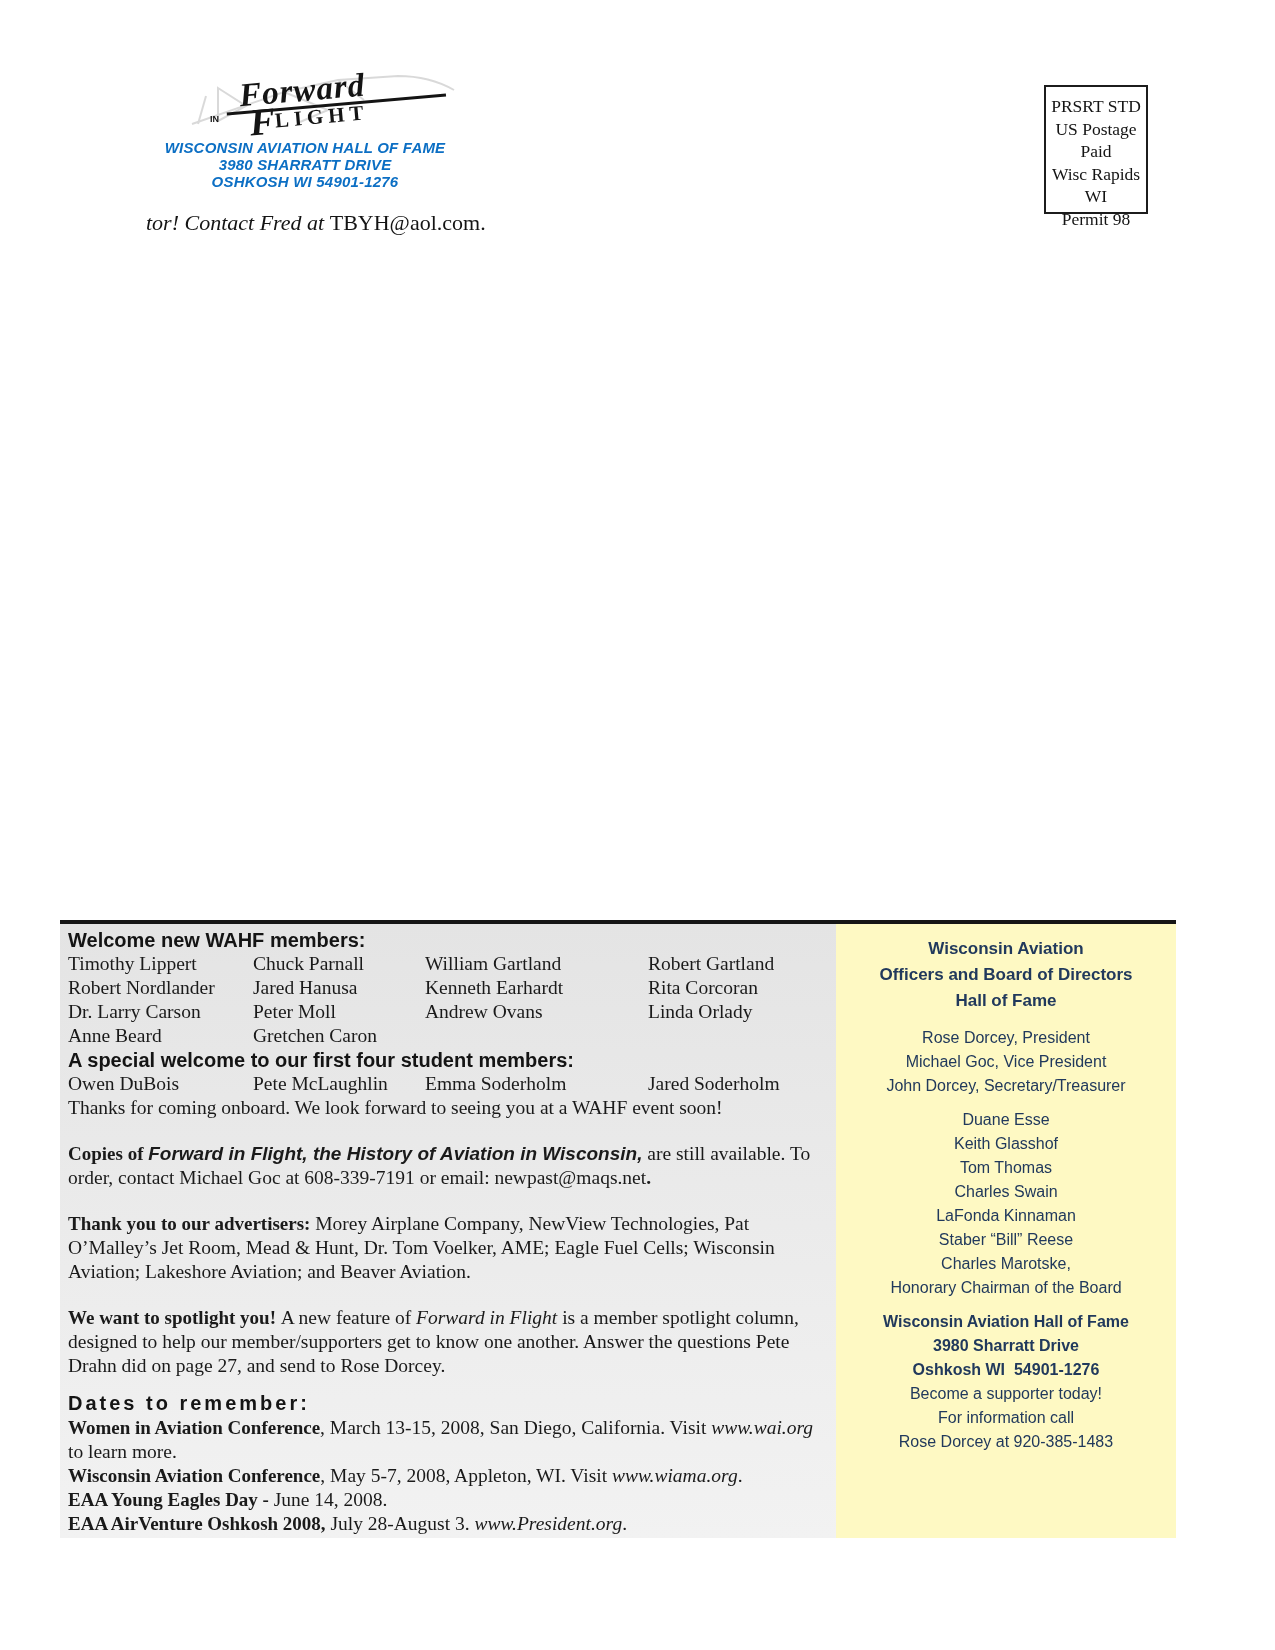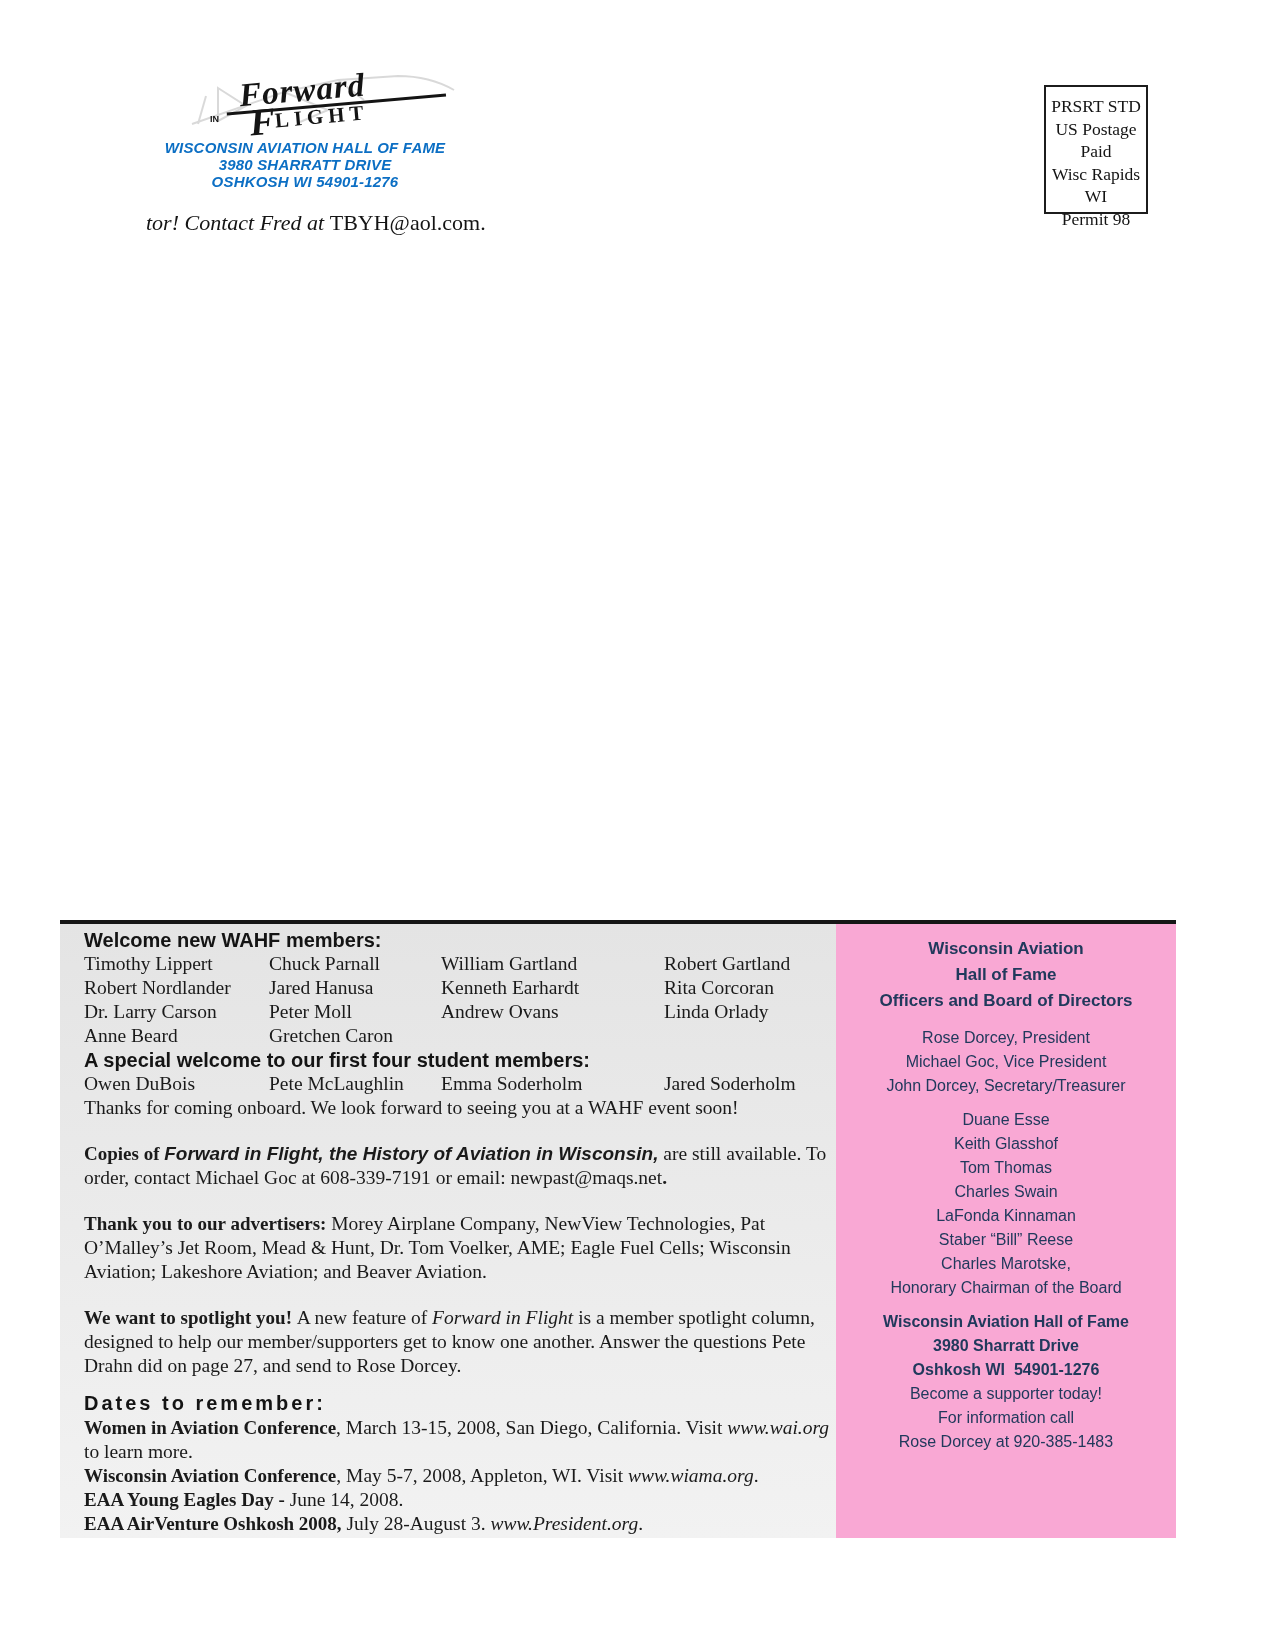--- a/index.html
+++ b/index.html
@@ -23,22 +23,22 @@
         color:#0c6fc4;font-size:15px;line-height:17px;letter-spacing:0.2px;}
   .postage{position:absolute;left:1044px;top:85px;width:104px;height:129px;border:2px solid #1c1c1c;
         box-sizing:border-box;text-align:center;font-size:17.5px;line-height:22.5px;padding-top:8px;color:#141414;}
   .snippet{position:absolute;left:146px;top:210px;font-size:22px;color:#141414;}
   .snippet .it{font-style:italic;}
 
   
   .section{position:absolute;left:60px;top:920px;width:1116px;height:618px;
         border-top:4px solid #161616;box-sizing:border-box;display:flex;}
   .graybox{width:776px;height:614px;background:linear-gradient(180deg,#e4e4e4 0%,#eeeeee 70%,#f2f2f2 100%);
-        box-sizing:border-box;padding:4px 6px 0 24px;font-size:19.5px;line-height:24px;}
-  .bluebox{width:340px;height:614px;background:#f9a8d4;box-sizing:border-box;
+        box-sizing:border-box;padding:4px 6px 0 8px;font-size:19.5px;line-height:24px;}
+  .bluebox{width:340px;height:614px;background:#fef9c3;box-sizing:border-box;
         font-family:"Liberation Sans",sans-serif;color:#21395c;text-align:center;font-size:16px;}
 
   .bs{font-family:Liberation Serif, serif;font-weight:bold;font-size:19px;}
   .bis{font-family:"Liberation Sans",sans-serif;font-weight:bold;font-style:italic;font-size:19px;}
   .sfi{font-style:italic;}
   .sfb{font-weight:bold;}
   .h-sans{font-family:"Liberation Sans",sans-serif;font-weight:bold;font-size:20px;line-height:24px;color:#141414;}
   .member-grid{display:grid;grid-template-columns:185px 172px 223px 1fr;line-height:24px;}
   .thanks{line-height:24px;}
   .para{margin-top:22px;}
@@ -151,22 +151,22 @@
         <span class="bs">EAA Young Eagles Day - </span><span>June 14, 2008.</span>
       </div>
       <div class="dateline">
         <span class="bs">EAA AirVenture Oshkosh 2008, </span><span>July 28-August 3. </span><span class="sfi">www.President.org</span><span>.</span>
       </div>
     </div>
 
     <aside class="bluebox">
       <div class="sb-title">
         <div>Wisconsin Aviation</div>
+        <div>Officers and Board of Directors</div>
         <div>Hall of Fame</div>
-        <div>Officers and Board of Directors</div>
       </div>
       <div class="sb-officers">
         <div>Rose Dorcey, President</div>
         <div>Michael Goc, Vice President</div>
         <div>John Dorcey, Secretary/Treasurer</div>
       </div>
       <div class="sb-board">
         <div>Duane Esse</div>
         <div>Keith Glasshof</div>
         <div>Tom Thomas</div>

